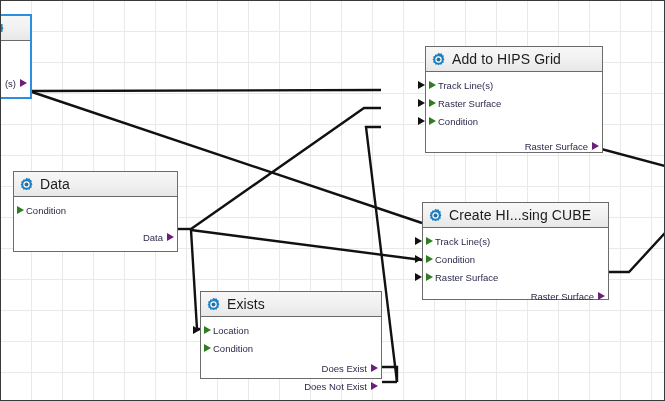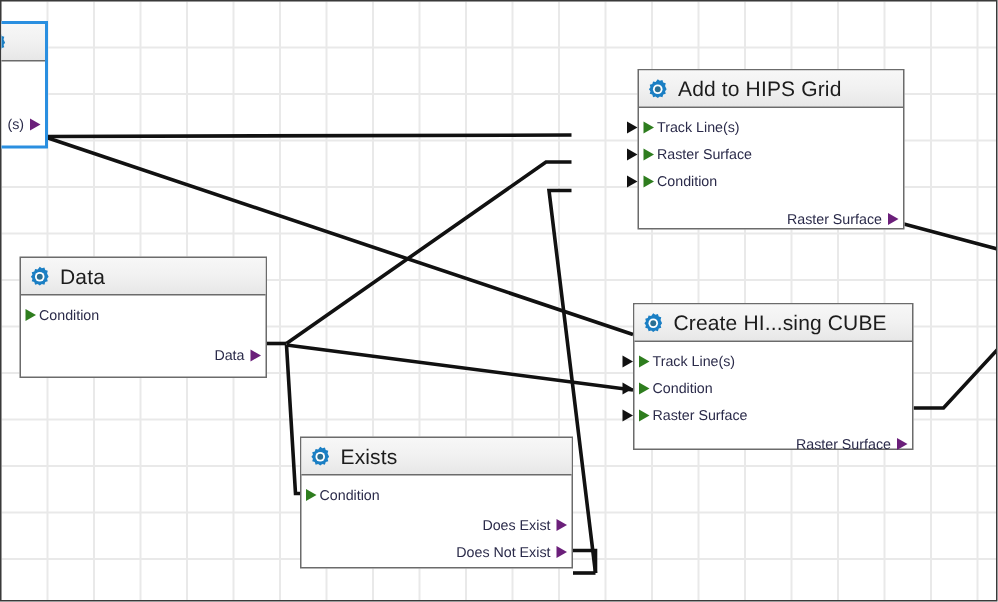--- a/index.html
+++ b/index.html
@@ -237,20 +237,25 @@
     <div class="node-header">
       <svg class="gear" viewBox="0 0 16 16">
         <path fill="#1b7fc4" d="M8 0.8l1.5 1.1 1.8-.5.6 1.8 1.8.6-.5 1.8L14.3 8l-1.1 1.4.5 1.8-1.8.6-.6 1.8-1.8-.5L8 14.2l-1.5-1.1-1.8.5-.6-1.8-1.8-.6.5-1.8L1.7 8l1.1-1.4-.5-1.8 1.8-.6.6-1.8 1.8.5z"></path>
         <circle cx="8" cy="8" r="3.4" fill="#ffffff"></circle>
         <circle cx="8" cy="8" r="2.1" fill="#2b6f93"></circle>
       </svg>
       <span class="node-title">Exists</span>
     </div>
     <div class="node-body">
       <div class="port in">
+        <span class="nub-in"></span>
+        <span class="tri-in"></span>
+        <span class="port-label">Location</span>
+      </div>
+      <div class="port in">
         <span class="tri-in"></span>
         <span class="port-label">Condition</span>
       </div>
       <div class="port out" style="margin-top:2px;">
         <span class="port-label">Does Exist</span>
         <span class="tri-out"></span>
       </div>
       <div class="port out">
         <span class="port-label">Does Not Exist</span>
         <span class="tri-out"></span>

